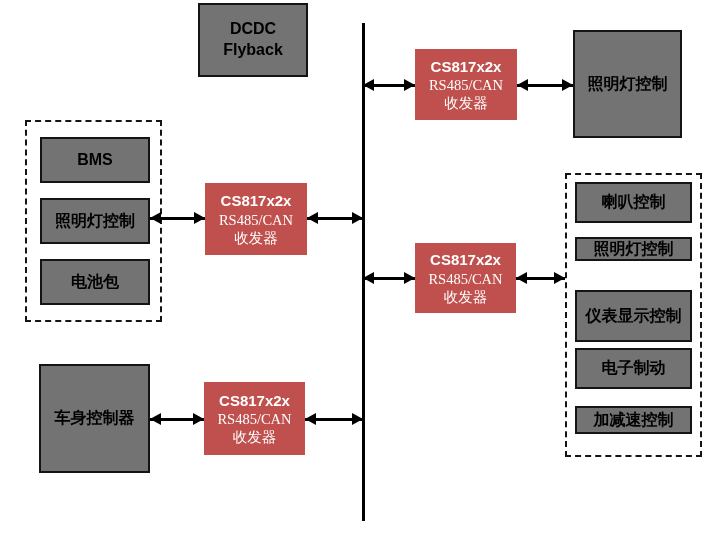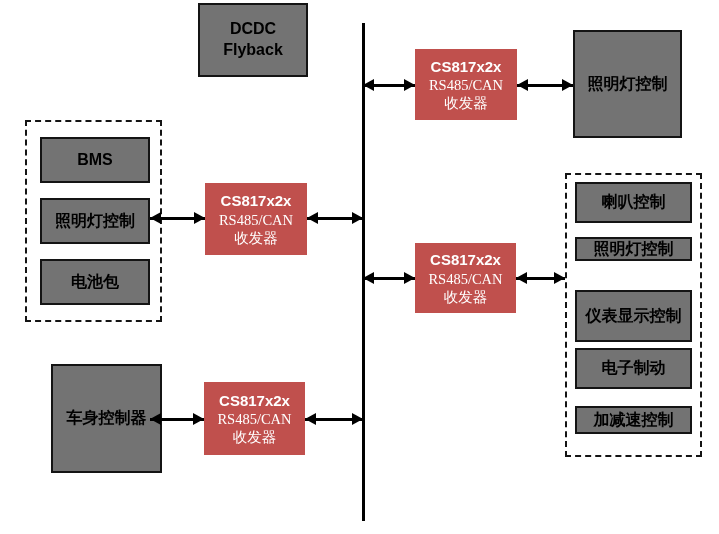--- a/index.html
+++ b/index.html
@@ -95,21 +95,21 @@
   <div class="box cn" style="left:575px; top:290px; width:117px; height:52px;">
     <span>仪表显示控制</span>
   </div>
   <div class="box cn" style="left:575px; top:348px; width:117px; height:41px;">
     <span>电子制动</span>
   </div>
   <div class="box cn" style="left:575px; top:406px; width:117px; height:28px;">
     <span>加减速控制</span>
   </div>
 
-  <div class="box cn" style="left:51px; top:364px; width:111px; height:109px;">
+  <div class="box cn" style="left:39px; top:364px; width:111px; height:109px;">
     <span>车身控制器</span>
   </div>
 
   <div class="transceiver" style="left: 204px; top: 382px; width: 101px; height: 73px; background: rgb(192, 80, 77); color: rgb(255, 255, 255);">
     <div class="t-title">CS817x2x</div>
     <div class="t-sub">RS485/CAN收发器</div>
   </div>
 
   <div class="arrow" style="left:363px; top:84px;  width:52px;"></div>
   <div class="arrow" style="left:517px; top:84px;  width:56px;"></div>

